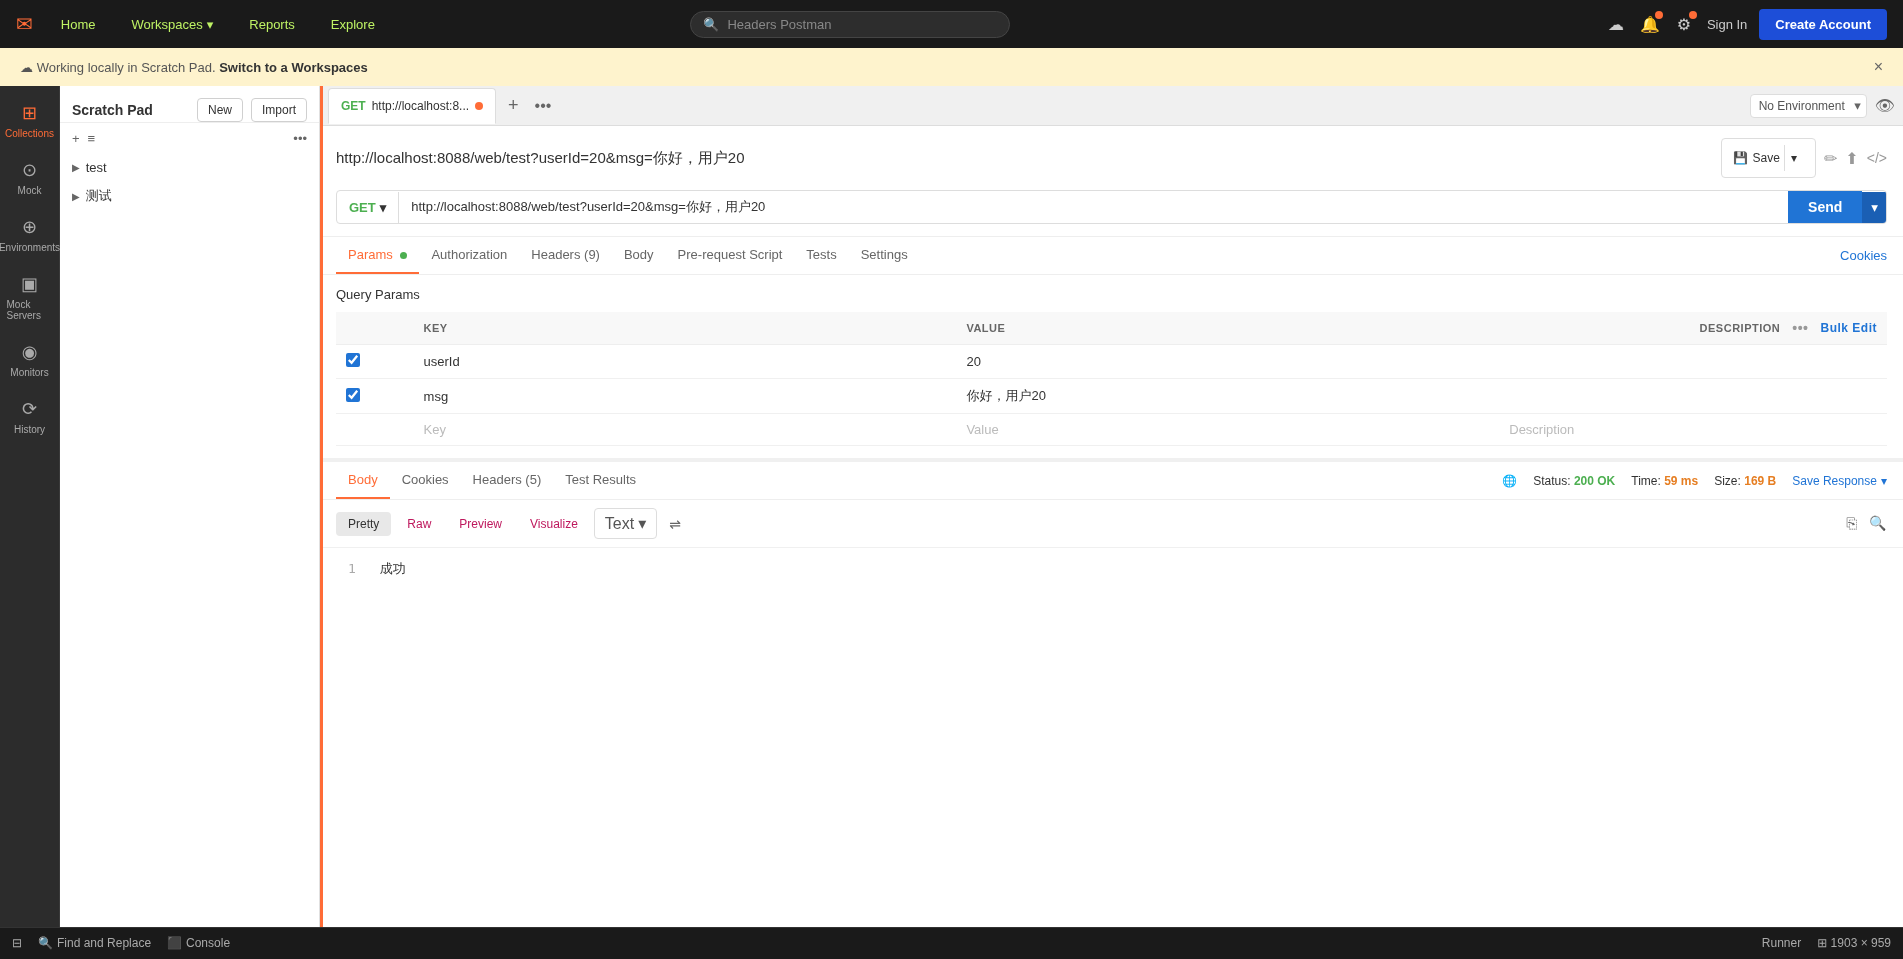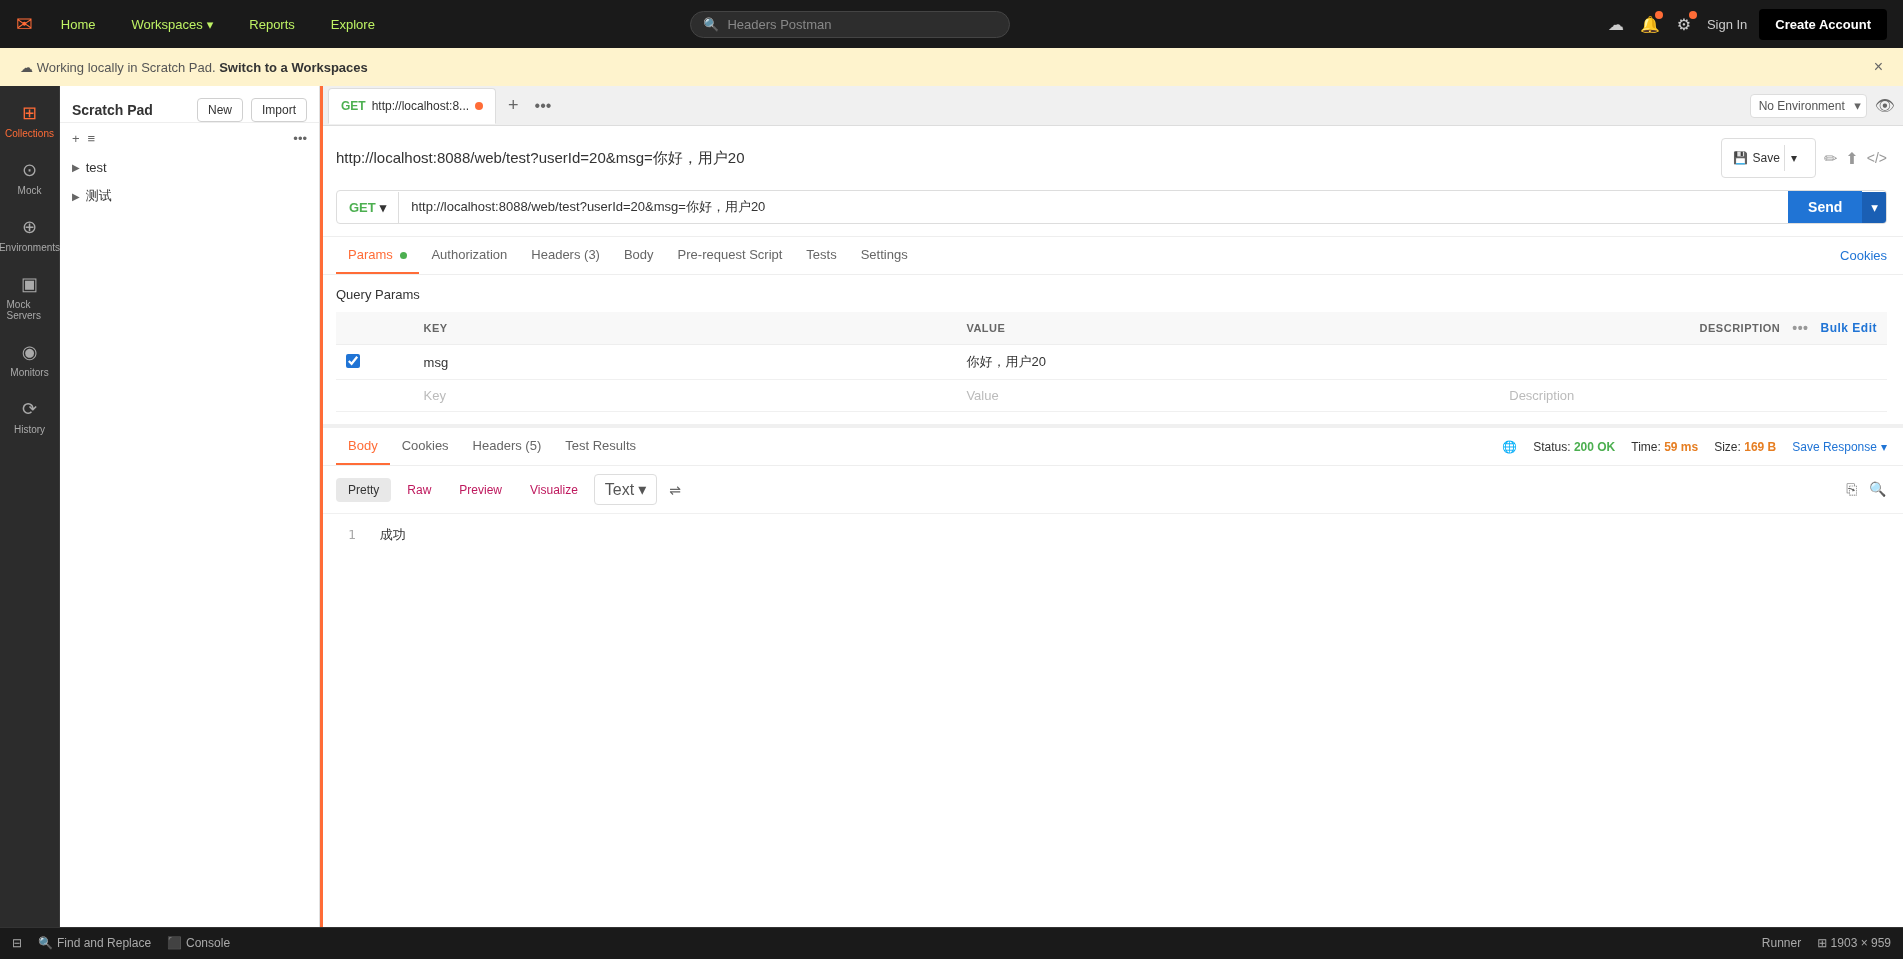--- a/index.html
+++ b/index.html
@@ -12,21 +12,21 @@
     }
     .top-nav-item { cursor: pointer; color: #bef264; font-size: 13px; padding: 4px 8px; border-radius: 4px; display: flex; align-items: center; gap: 4px; }
     .top-nav-search {
       flex: 1; max-width: 320px; margin: 0 auto;
       background: #2d2d2d; border: 1px solid #444; border-radius: 20px;
       display: flex; align-items: center; padding: 5px 12px; gap: 8px; color: #888;
     }
     .top-nav-right { display: flex; align-items: center; gap: 12px; margin-left: auto; }
     .sign-in-btn { color: #ccc; cursor: pointer; font-size: 13px; }
     .create-account-btn {
-      background: #000000; color: white; border: none; border-radius: 4px;
+      background: #1d4ed8; color: white; border: none; border-radius: 4px;
       padding: 8px 16px; font-size: 13px; font-weight: 600; cursor: pointer;
     }
     .nav-icon { width: 22px; height: 22px; color: #ccc; cursor: pointer; display: flex; align-items: center; justify-content: center; font-size: 16px; position: relative; }
 
     
     .banner {
       background: #fef3cd; display: flex; align-items: center; justify-content: space-between;
       padding: 10px 20px; font-size: 13px; color: #555;
     }
     .banner-link { font-weight: 600; color: #333; cursor: pointer; }
@@ -313,21 +313,21 @@
         <button class="send-split">▾</button>
       </div>
     </div>
 
     <div class="req-tabs">
       <div class="req-tab active">
         <span>Params</span>
         <span class="req-tab-dot"></span>
       </div>
       <div class="req-tab">Authorization</div>
-      <div class="req-tab">Headers (3)</div>
+      <div class="req-tab">Headers (9)</div>
       <div class="req-tab">Body</div>
       <div class="req-tab">Pre-request Script</div>
       <div class="req-tab">Tests</div>
       <div class="req-tab">Settings</div>
       <span class="cookies-link">Cookies</span>
     </div>
 
     <div class="params-section">
       <div class="params-label">Query Params</div>
       <table class="params-table">
@@ -341,20 +341,26 @@
                 <span>DESCRIPTION</span>
                 <span class="more-options">•••</span>
                 <span class="bulk-edit">Bulk Edit</span>
               </div>
             </th>
           </tr>
         </thead>
         <tbody>
           <tr>
             <td><input type="checkbox" class="check-box" checked="" style=""></td>
+            <td>userId</td>
+            <td>20</td>
+            <td></td>
+          </tr>
+          <tr>
+            <td><input type="checkbox" class="check-box" checked="" style=""></td>
             <td>msg</td>
             <td>你好，用户20</td>
             <td></td>
           </tr>
           <tr>
             <td></td>
             <td><span class="placeholder-text">Key</span></td>
             <td><span class="placeholder-text">Value</span></td>
             <td><span class="placeholder-text">Description</span></td>
           </tr>

